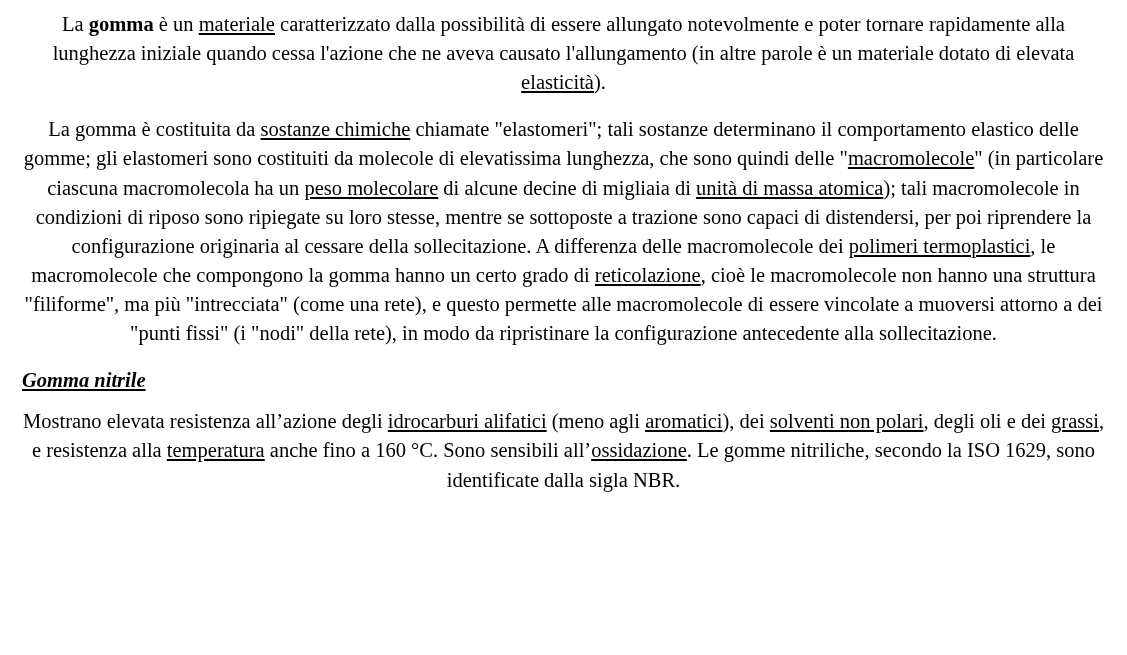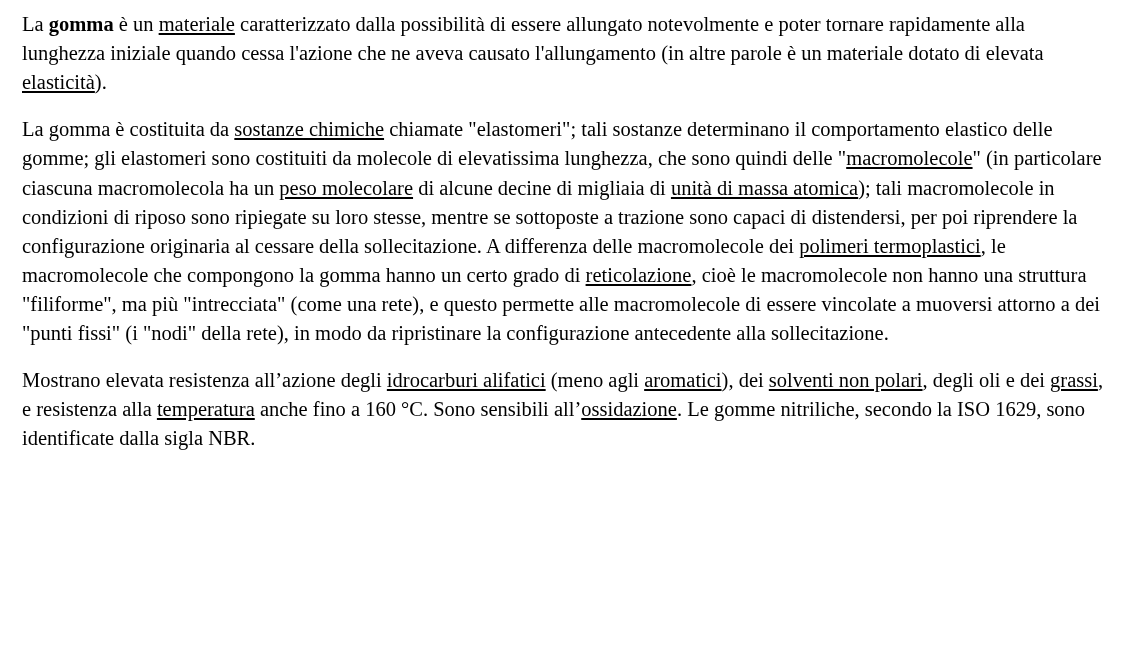--- a/index.html
+++ b/index.html
@@ -17,21 +17,21 @@
   .page {
     box-sizing: border-box;
     width: 1127px;
     height: 655px;
     padding: 10px 22px 0 22px;
   }
   p.para {
     margin: 0 0 18px 0;
     font-size: 20.5px;
     line-height: 1.42;
-    text-align: left;
+    text-align: center;
   }
   p.para:last-child {
     margin-bottom: 11px;
   }
   .u {
     text-decoration: underline;
   }
   .b {
     font-weight: bold;
   }
@@ -50,16 +50,19 @@
 </style>
 </head>
 <body>
 
 <div class="page">
 
   <p class="para"><span>La </span><span class="b">gomma</span><span> è un </span><span class="u">materiale</span><span> caratterizzato dalla possibilità di essere allungato notevolmente e poter tornare rapidamente alla lunghezza iniziale quando cessa l'azione che ne aveva causato l'allungamento (in altre parole è un materiale dotato di elevata </span><span class="u">elasticità</span><span>).</span></p>
 
   <p class="para"><span>La gomma è costituita da </span><span class="u">sostanze chimiche</span><span> chiamate "elastomeri"; tali sostanze determinano il comportamento elastico delle gomme; gli elastomeri sono costituiti da molecole di elevatissima lunghezza, che sono quindi delle "</span><span class="u">macromolecole</span><span>" (in particolare ciascuna macromolecola ha un </span><span class="u">peso molecolare</span><span> di alcune decine di migliaia di </span><span class="u">unità di massa atomica</span><span>); tali macromolecole in condizioni di riposo sono ripiegate su loro stesse, mentre se sottoposte a trazione sono capaci di distendersi, per poi riprendere la configurazione originaria al cessare della sollecitazione. A differenza delle macromolecole dei </span><span class="u">polimeri termoplastici</span><span>, le macromolecole che compongono la gomma hanno un certo grado di </span><span class="u">reticolazione</span><span>, cioè le macromolecole non hanno una struttura "filiforme", ma più "intrecciata" (come una rete), e questo permette alle macromolecole di essere vincolate a muoversi attorno a dei "punti fissi" (i "nodi" della rete), in modo da ripristinare la configurazione antecedente alla sollecitazione.</span></p>
 
+  <div class="heading-wrap">
+    <h3 class="heading">Gomma nitrile</h3>
+  </div>
 
   <p class="para"><span>Mostrano elevata resistenza all’azione degli </span><span class="u">idrocarburi alifatici</span><span> (meno agli </span><span class="u">aromatici</span><span>), dei </span><span class="u">solventi non polari</span><span>, degli oli e dei </span><span class="u">grassi</span><span>, e resistenza alla </span><span class="u">temperatura</span><span> anche fino a 160 °C. Sono sensibili all’</span><span class="u">ossidazione</span><span>. Le gomme nitriliche, secondo la ISO 1629, sono identificate dalla sigla NBR.</span></p>
 
 </div>
 
 </body></html>

